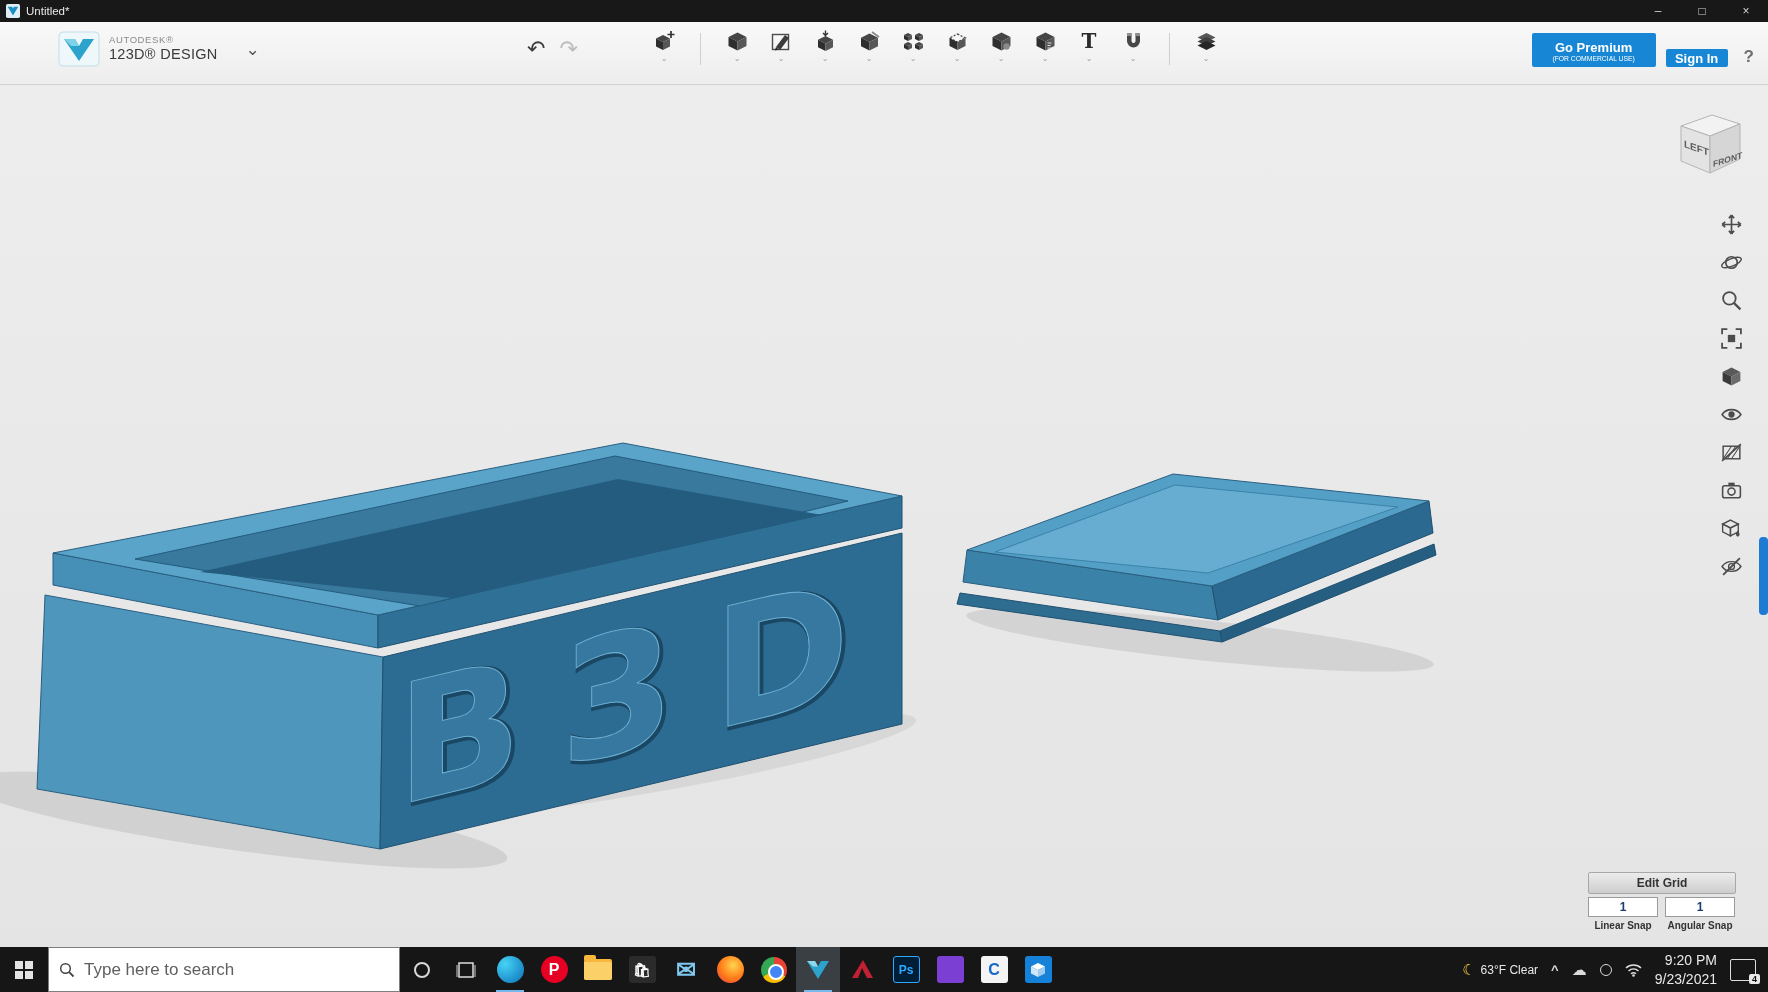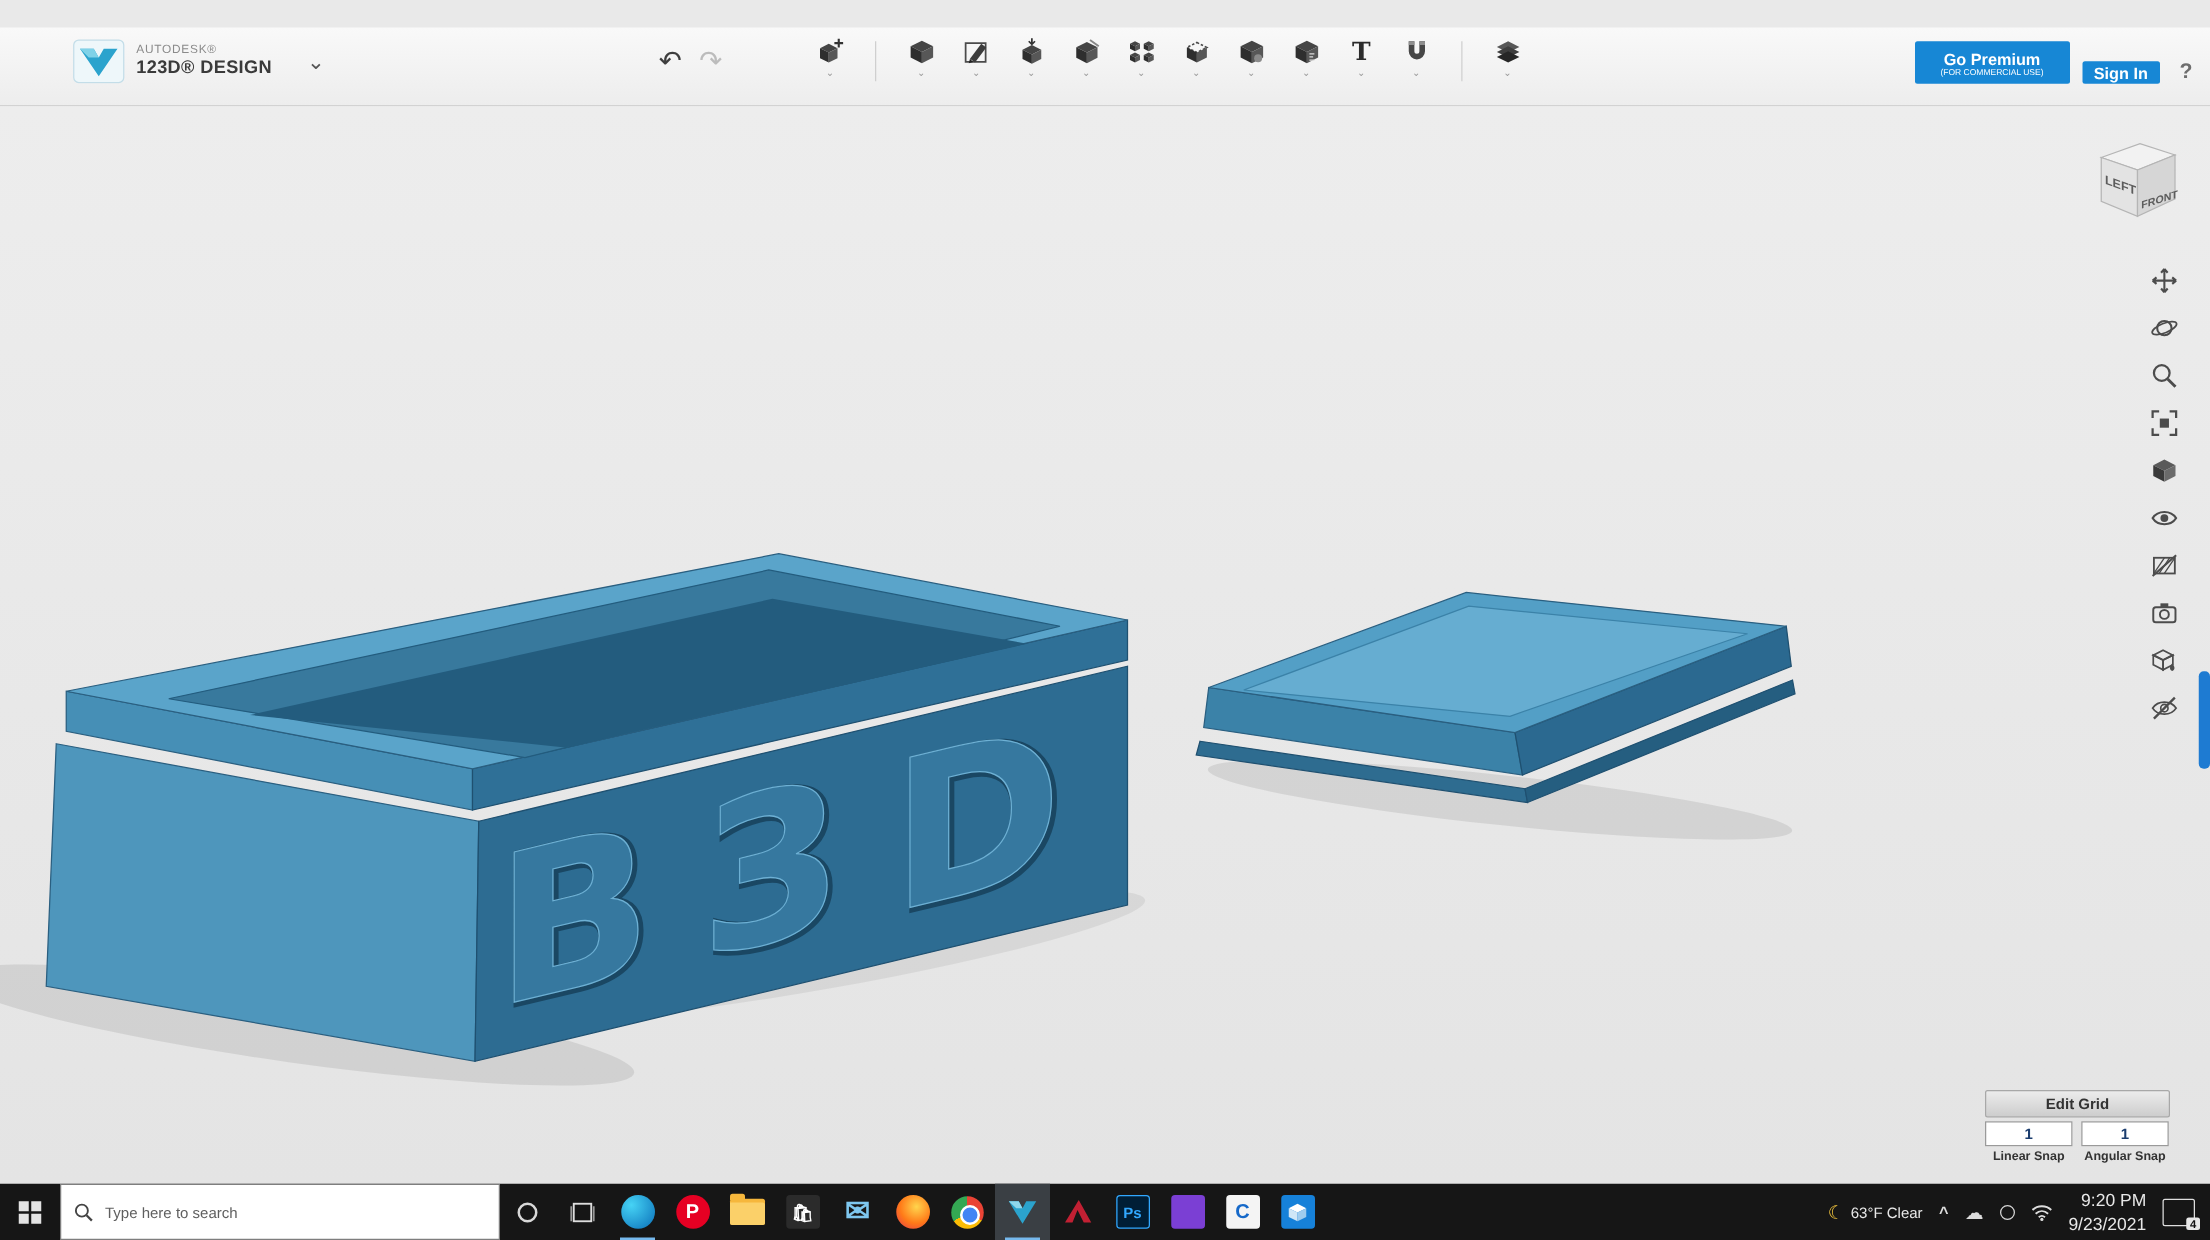--- a/index.html
+++ b/index.html
@@ -12,21 +12,21 @@
   .titlebar .app-ico { width:14px; height:14px; margin:0 6px 0 6px; }
   .titlebar .title { font-size:11.5px; color:#e8e8e8; }
   .win-controls { margin-left:auto; display:flex; height:22px; }
   .win-btn { width:44px; height:22px; display:flex; align-items:center; justify-content:center; font-size:12px; color:#cfcfcf; cursor:default; }
 
   
   .toolbar { position:absolute; top:22px; left:0; right:0; height:63px; background:linear-gradient(#f9f9f9,#ededed); border-bottom:1px solid #d2d2d2; }
   .brand { position:absolute; left:12px; top:9px; display:flex; align-items:center;margin-left:46px; }
   .brand-text { margin-left:9px; line-height:1.15; }
   .brand-line1 { font-size:9.5px; color:#8a8a8a; letter-spacing:.6px; }
-  .brand-line2 { font-size:14.5px; font-weight:bold; color:#3a3a3a; letter-spacing:.3px;text-align:center; }
+  .brand-line2 { font-size:14.5px; font-weight:normal; color:#3a3a3a; letter-spacing:.3px;text-align:center; }
   .brand-chevron { margin-left:28px; font-size:17px; color:#555; }
 
   .undo-group { position:absolute; left:527px; top:14px; display:flex; align-items:center; gap:14px; }
   .undo-glyph { font-size:22px; color:#3e3e3e; }
   .redo-glyph { font-size:22px; color:#bcbcbc; }
 
   .main-tools { position:absolute; left:648px; top:8px; display:flex; align-items:flex-start; gap:12px; }
   .tool-btn { display:flex; flex-direction:column; align-items:center; width:32px; cursor:default; }
   .tool-btn .caret { font-size:8px; color:#9a9a9a; line-height:6px; margin-top:3px; }
   .tool-sep { width:1px; height:32px; background:#cfcfcf; margin:3px 8px 0 8px; }
@@ -57,21 +57,21 @@
   .eg-col { width:70px; display:flex; flex-direction:column; align-items:center; }
   .eg-input { width:70px; height:20px; border:1px solid #9a9a9a; background:#fff; text-align:center; font-size:12px; font-weight:bold; color:#1b3d6e; font-family:inherit; }
   .eg-label { font-size:10px; font-weight:bold; color:#333; margin-top:3px; white-space:nowrap; }
 
   
   .taskbar { position:absolute; bottom:0; left:0; right:0; height:45px; background:#161616; display:flex; align-items:stretch; color:#e8e8e8; }
   .tb-start { width:48px; display:flex; align-items:center; justify-content:center; cursor:pointer; }
   .win-logo { display:grid; grid-template-columns:8px 8px; grid-template-rows:8px 8px; gap:2px; }
   .win-logo span { background:#e3e3e3; }
   .tb-search { width:352px; background:#fff; border:1px solid #7e7e7e; display:flex; align-items:center; padding-left:10px; }
-  .tb-search input { border:none; outline:none; flex:1; font-size:12px; font-family:inherit; color:#333; margin-left:9px; background:transparent; }
+  .tb-search input { border:none; outline:none; flex:1; font-size:17px; font-family:inherit; color:#333; margin-left:9px; background:transparent; }
   .tb-search input::placeholder { color:#5f5f5f; }
   .tb-slot { width:44px; display:flex; align-items:center; justify-content:center; position:relative; cursor:pointer; }
   .tb-slot.active { background:#3a3f44; }
   .tb-underline { position:absolute; bottom:0; left:8px; right:8px; height:2px; background:#76b9ed; }
   .app-circle { width:27px; height:27px; border-radius:50%; display:flex; align-items:center; justify-content:center; font-weight:bold; color:#fff; }
   .app-square { width:27px; height:27px; border-radius:3px; display:flex; align-items:center; justify-content:center; font-weight:bold; }
   .folder-ico { position:relative; width:28px; height:21px; background:#f6b73c; border-radius:2px; }
   .folder-ico:before { content:""; position:absolute; top:-4px; left:0; width:12px; height:5px; background:#f6b73c; border-radius:2px 2px 0 0; }
   .folder-ico:after { content:""; position:absolute; top:3px; left:0; right:0; bottom:0; background:#fbd069; border-radius:0 2px 2px 2px; }
   .chrome-ico { width:26px; height:26px; border-radius:50%; background:conic-gradient(#ea4335 0 33%, #fbbc05 33% 66%, #34a853 66% 100%); position:relative; }
@@ -83,20 +83,32 @@
   .tray-time { text-align:right; font-size:14px; line-height:1.3; cursor:pointer; }
   .action-center { position:relative; width:26px; height:22px; border:1.5px solid #dedede; border-radius:2px; cursor:pointer; }
   .action-badge { position:absolute; right:-5px; bottom:-4px; background:#e8e8e8; color:#111; font-size:9px; font-weight:bold; padding:0 3px; border-radius:2px; }
   .ring { width:16px; height:16px; border:2px solid #d8d8d8; border-radius:50%; }
 </style>
 </head>
 <body>
 
 <div class="screen">
 
+  <div class="titlebar">
+    <svg class="app-ico" viewBox="0 0 16 16">
+      <rect x="0" y="0" width="16" height="16" rx="2" fill="#dfeef5"></rect>
+      <path d="M2 3 L7 3 L8 5 L9 3 L14 3 L8 13 Z" fill="#1a8fc4"></path>
+    </svg>
+    <span class="title">Untitled*</span>
+    <div class="win-controls">
+      <div class="win-btn">–</div>
+      <div class="win-btn">□</div>
+      <div class="win-btn close">×</div>
+    </div>
+  </div>
 
   <div class="toolbar">
     <div class="brand">
       <svg width="42" height="36" viewBox="0 0 42 36">
         <rect x="1" y="1" width="40" height="34" rx="4" fill="#eef7fa" stroke="#c3dde8"></rect>
         <path d="M6 8 L17 8 L21 15 L25 8 L36 8 L21 30 Z" fill="#2ba3cd"></path>
         <path d="M6 8 L17 8 L21 15 L13 15 Z" fill="#7fd2e8"></path>
       </svg>
       <div class="brand-text">
         <div class="brand-line1">AUTODESK®</div>

